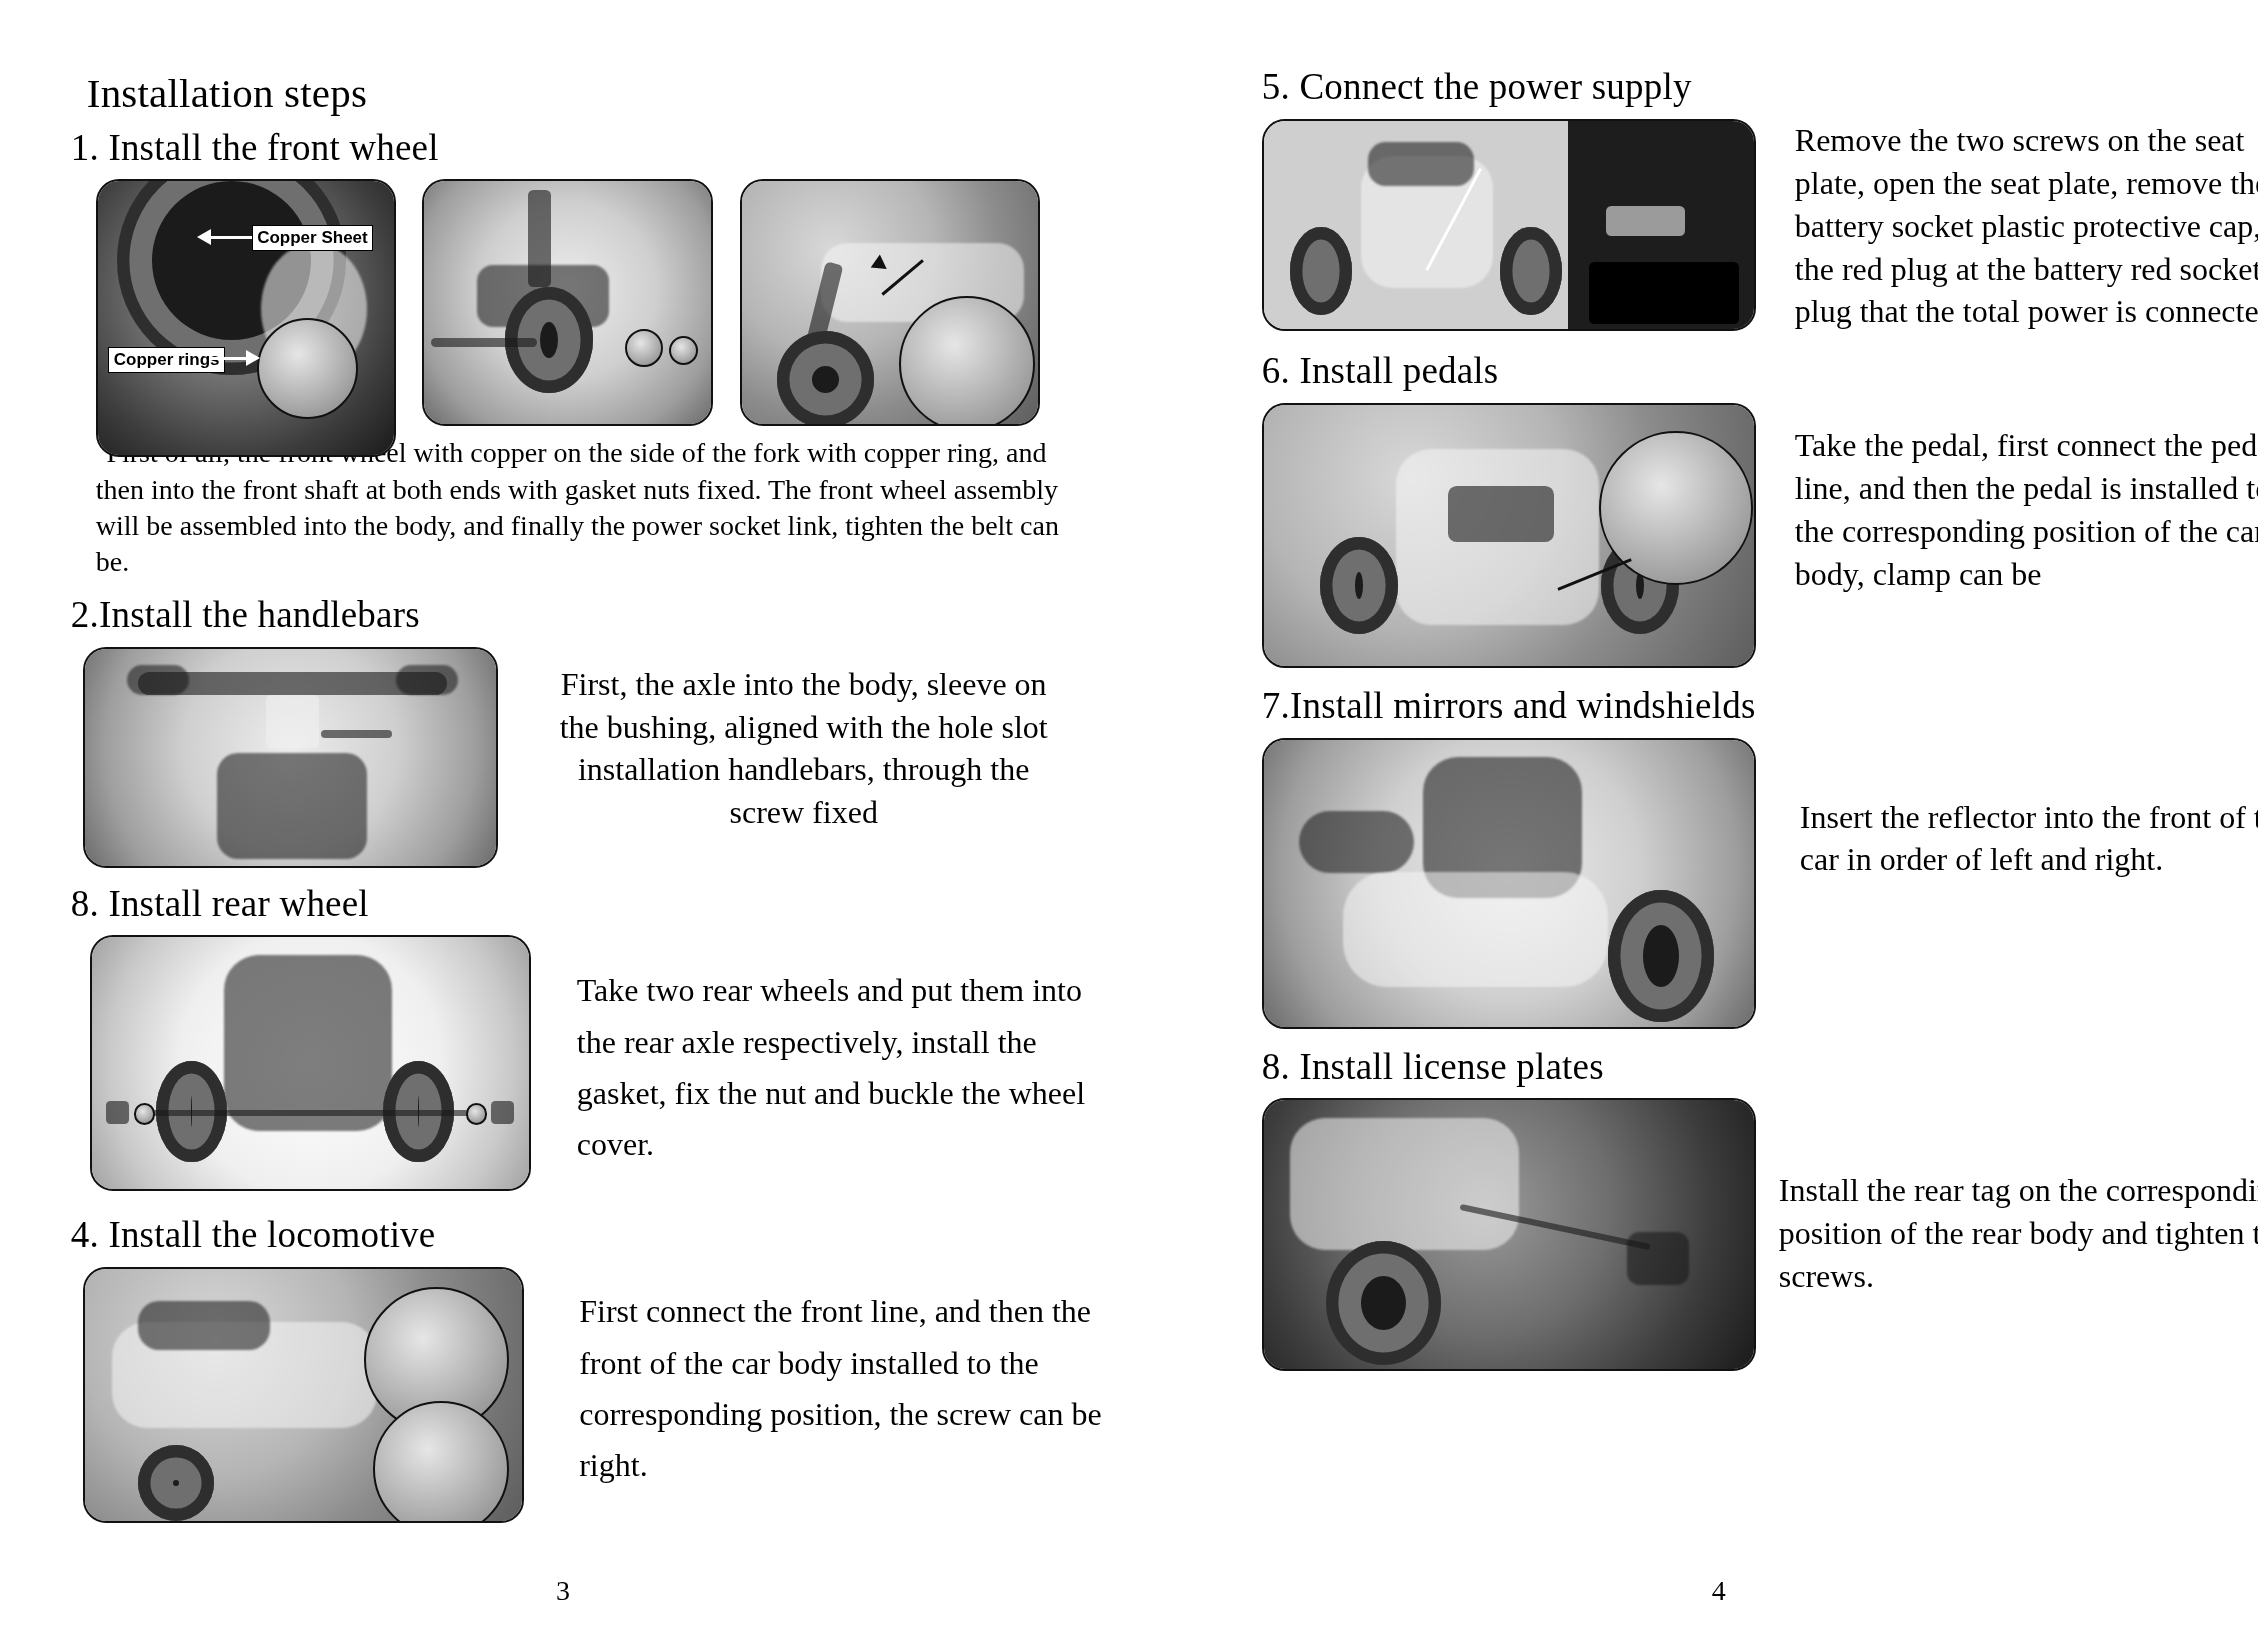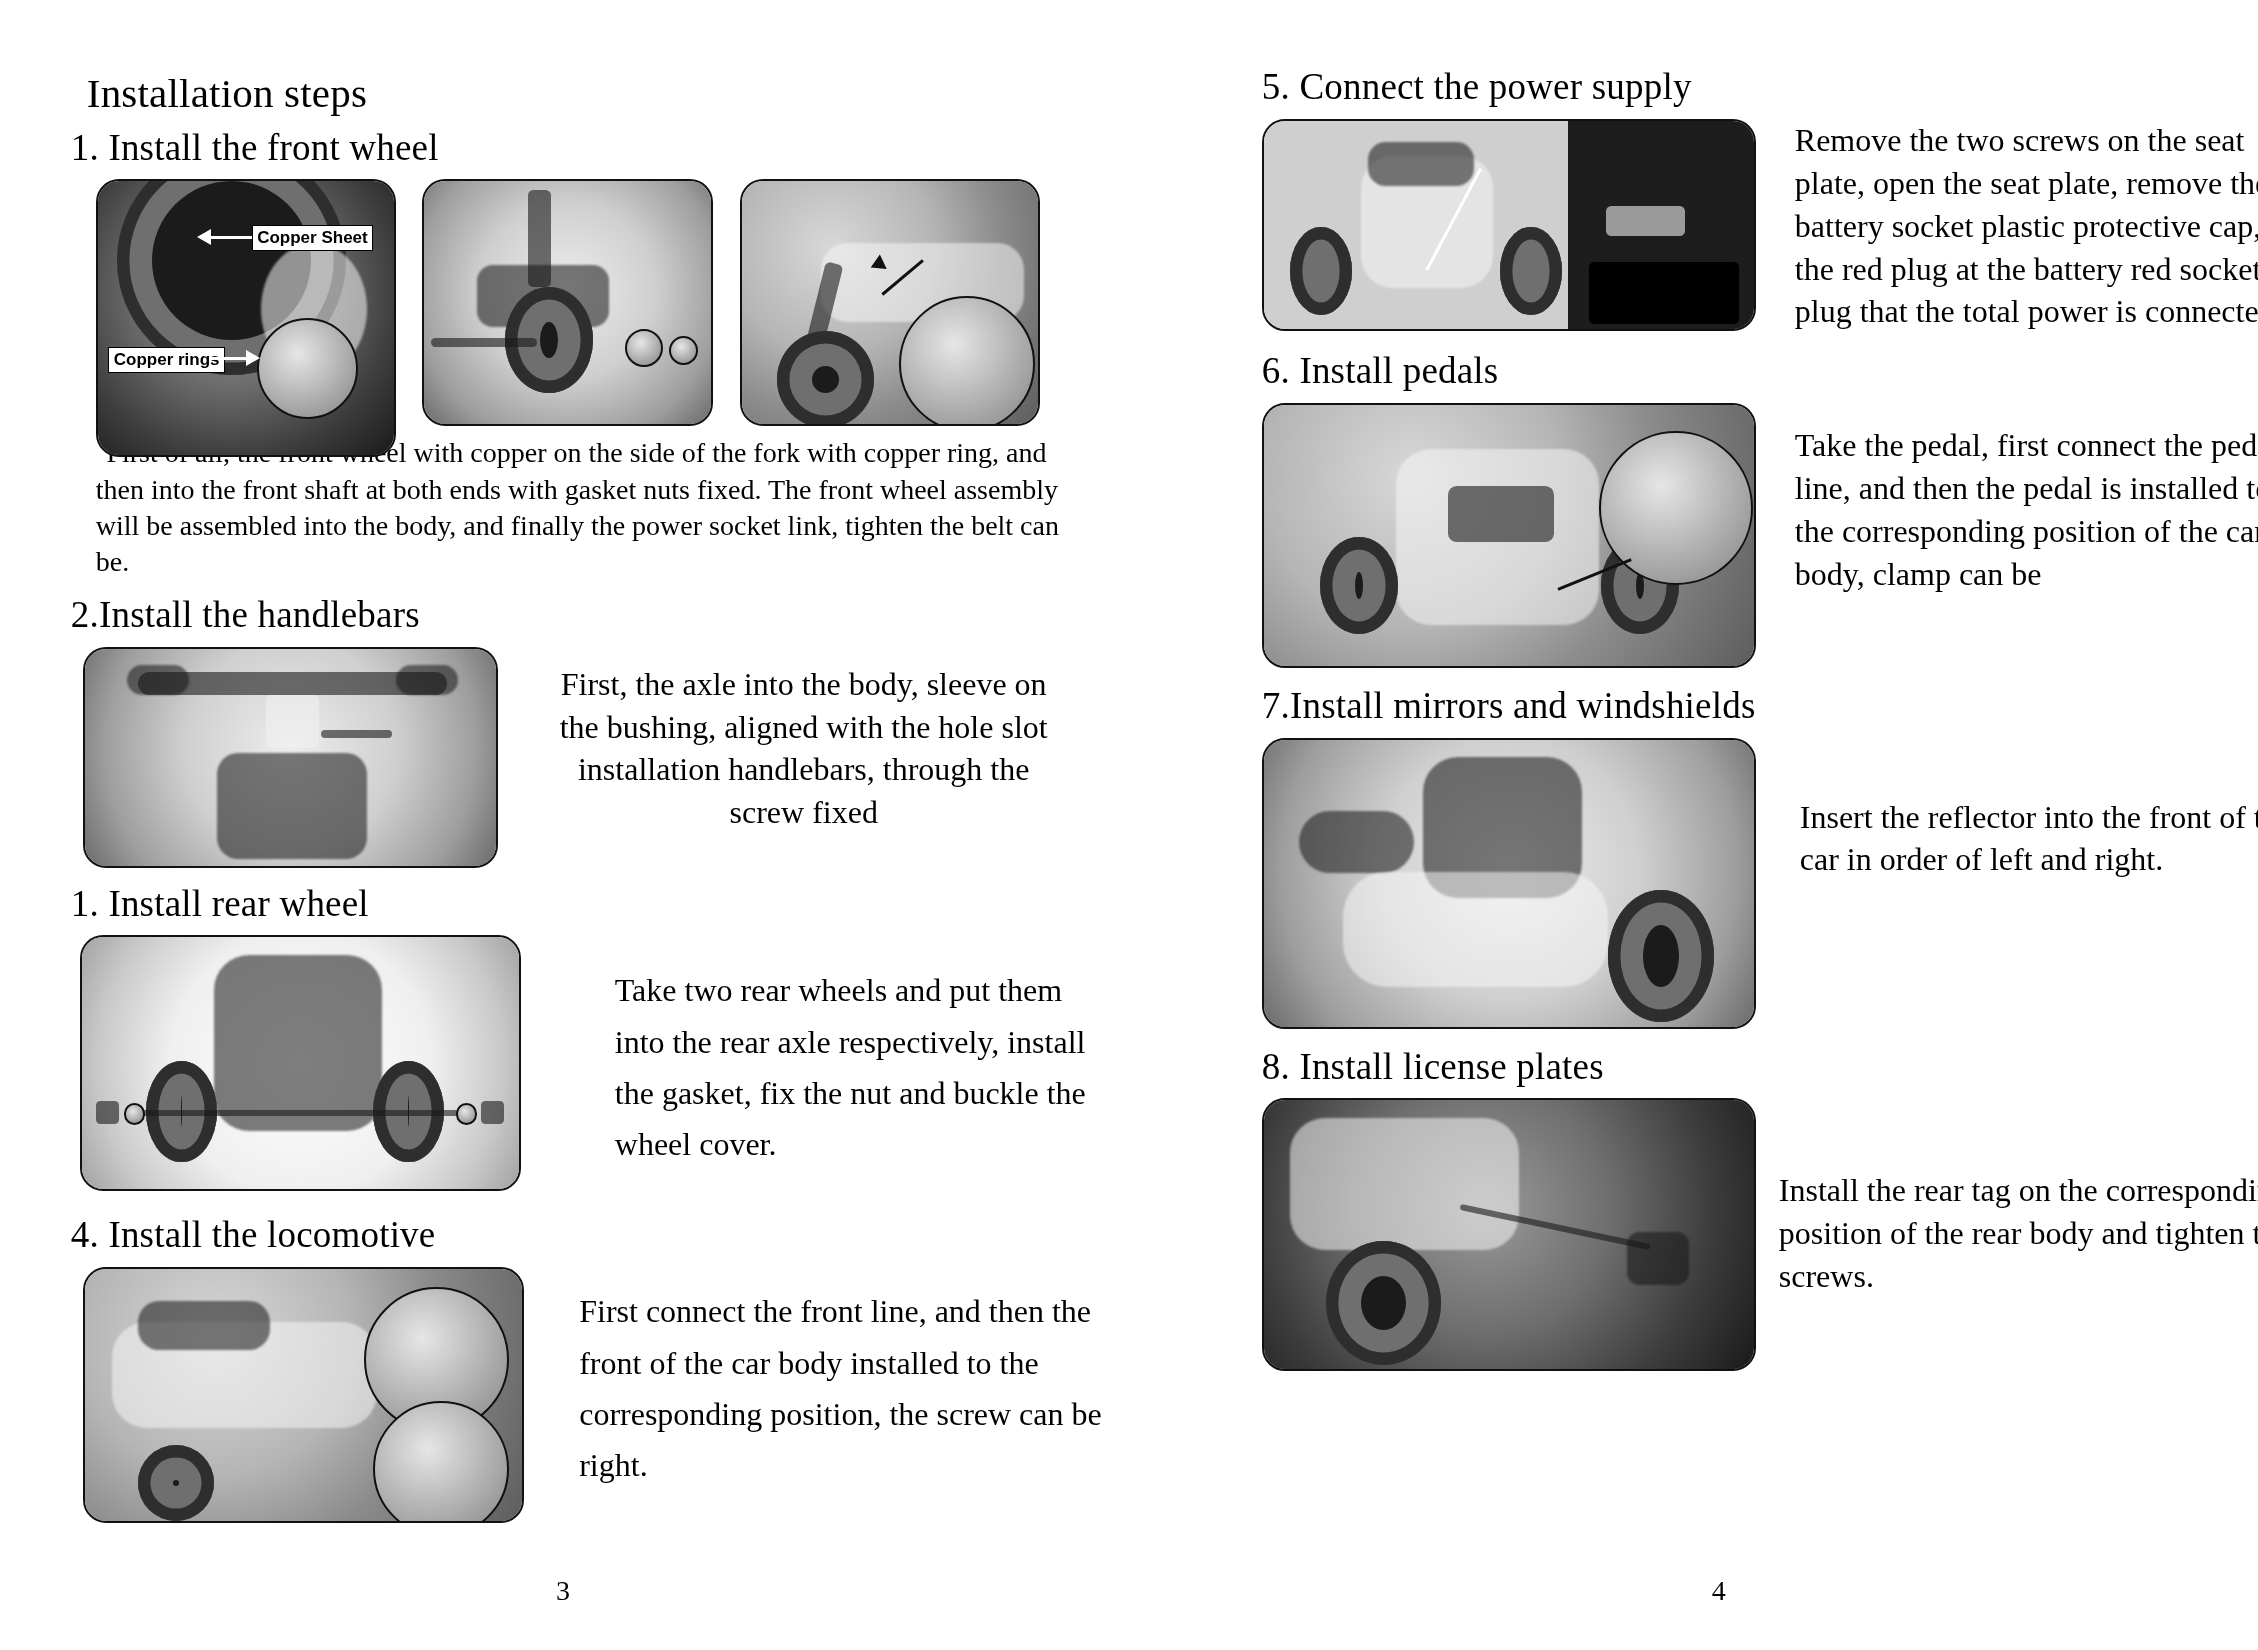--- a/index.html
+++ b/index.html
@@ -212,23 +212,23 @@
         <div class="bar" style="left:53px; top:23px; width:309px; height:23px; border-radius:11.5px;"></div>
         <div class="blob" style="left:42px; top:16px; width:62px; height:30px; border-radius:15px;"></div>
         <div class="blob" style="left:311px; top:16px; width:62px; height:30px; border-radius:15px;"></div>
         <div class="bar l" style="left:181px; top:46px; width:53px; height:53px;"></div>
         <div class="bar" style="left:236px; top:81px; width:71px; height:8px;"></div>
         <div class="blob" style="left:132px; top:104px; width:150px; height:106px; border-radius:21px;"></div>
       </div>
       <p class="text-right" style="margin-left:41px; width:529px; padding-top:16px;text-align:center;">First, the axle into the body, sleeve on the bushing, aligned with the hole slot installation handlebars, through the screw fixed</p>
     </div>
 
-    <h2 class="step-title" style="margin-top:14px;">1. Install rear wheel</h2>
-
-    <div class="row" style="margin-left:9px;gap:48px;">
+    <h2 class="step-title" style="margin-top:14px;">8. Install rear wheel</h2>
+
+    <div class="row" style="margin-left:19px;">
       <div class="fig" style="width:441px; height:256px; flex:none;">
         <div class="ph white"></div>
         <div class="blob" style="left:132px; top:17.6px; width:168px; height:176px; border-radius:35px;"></div>
         <div class="tire" style="left:64px; top:124px; width:71px; height:101px;"></div>
         <div class="tire" style="left:291px; top:124px; width:71px; height:101px;"></div>
         <div class="bar" style="left:53px; top:173px; width:335px; height:5.3px;"></div>
         <div class="bar" style="left:14px; top:164px; width:23px; height:23px; border-radius:4.4px;"></div>
         <div class="circ-inset" style="left:42px; top:166px; width:17.6px; height:17.6px;"></div>
         <div class="bar" style="left:399px; top:164px; width:23px; height:23px; border-radius:4.4px;"></div>
         <div class="circ-inset" style="left:374px; top:166px; width:17.6px; height:17.6px;"></div>

